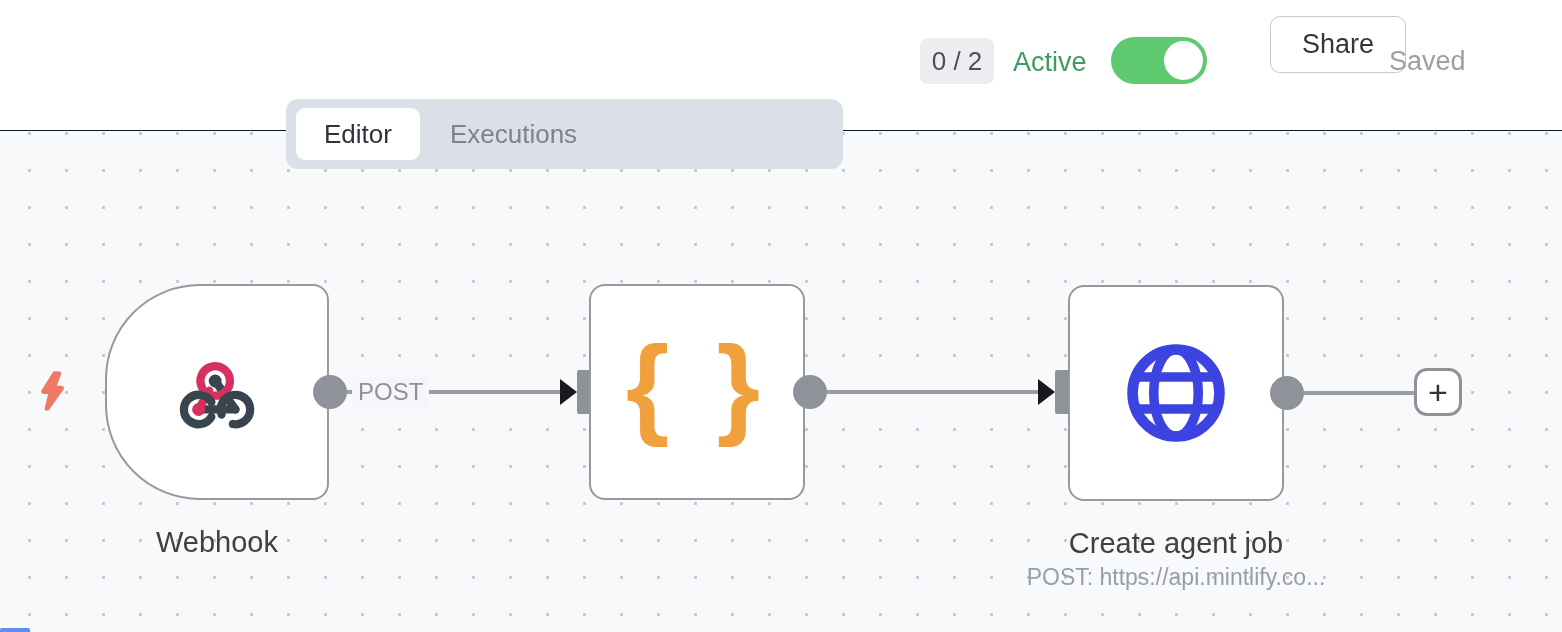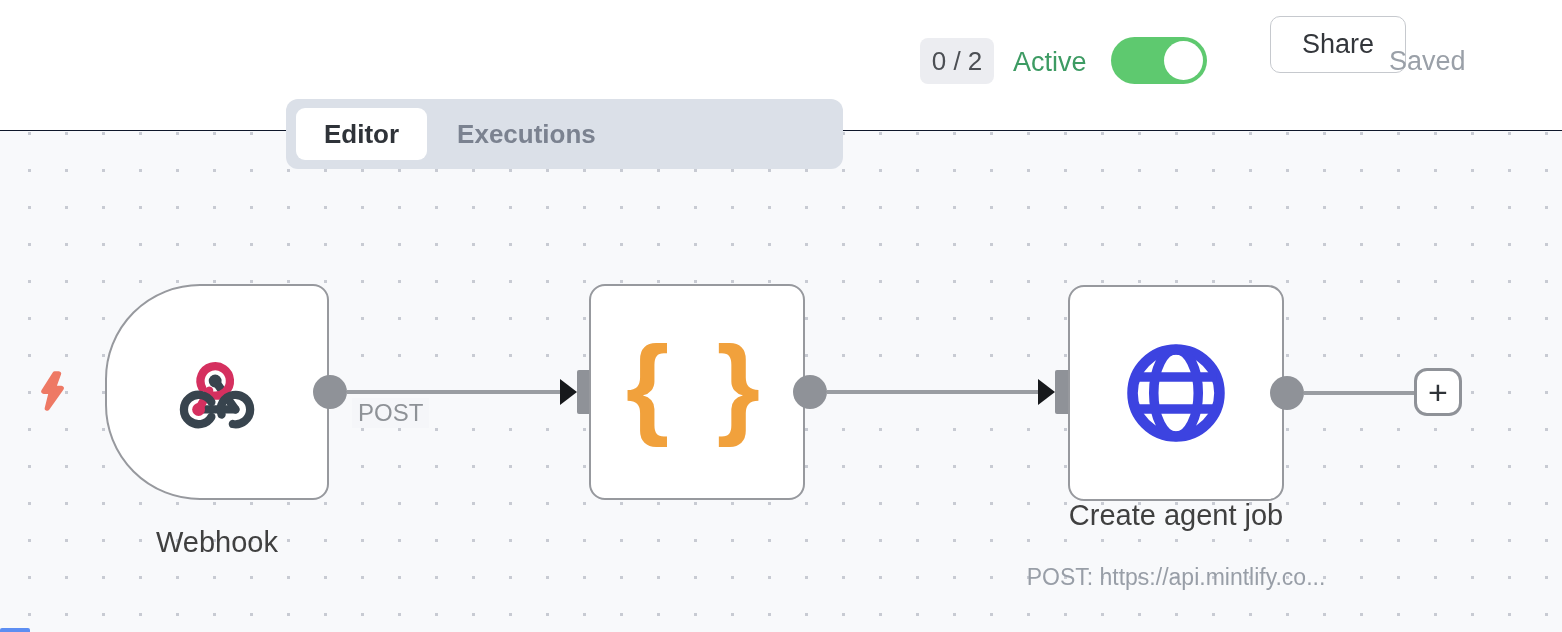--- a/index.html
+++ b/index.html
@@ -16,21 +16,21 @@
   .toggle{position:absolute;left:1111px;top:37px;width:96px;height:47px;border-radius:24px;
           background:#5ec96f;cursor:pointer;}
   .toggle .knob{position:absolute;right:4px;top:4px;width:39px;height:39px;border-radius:50%;background:#fff;}
   .share-btn{position:absolute;left:1270px;top:16px;width:136px;height:57px;background:#fff;
           border:1.5px solid #c6c9ce;border-radius:10px;font-size:27px;color:#33363b;
           font-family:"Liberation Sans",sans-serif;display:flex;align-items:center;justify-content:center;cursor:pointer;}
   .saved-label{position:absolute;left:1389px;top:46px;font-size:27px;color:#9aa0a8;}
 
   
   .tabbar{position:absolute;left:286px;top:99px;width:557px;height:70px;background:#dbe0e8;
-          border-radius:12px;display:flex;align-items:center;padding-left:10px;box-sizing:border-box;z-index:5;font-weight:bold;}
+          border-radius:12px;display:flex;align-items:center;padding-left:10px;box-sizing:border-box;z-index:5;}
   .tab{height:52px;display:flex;align-items:center;padding:0 30px;font-size:26px;color:#7b8290;cursor:pointer;}
   .tab.active{background:#fff;border-radius:9px;color:#2f3339;padding:0 28px;}
 
   
   .canvas{position:absolute;left:0;top:131px;width:1562px;height:501px;background:#f8f9fb;
           background-image:radial-gradient(circle,#c8cbd3 1.7px,transparent 2px);
           background-size:37px 37px;background-position:11px 21px;}
 
   .node{position:absolute;background:#fff;border:2.5px solid #97999e;box-sizing:border-box;
         display:flex;align-items:center;justify-content:center;cursor:pointer;}
@@ -93,21 +93,21 @@
         <path d="M 47 68.5 A 16 16 0 1 1 59.2 78.8" stroke="#38444e" stroke-width="9"></path>
         <circle cx="40" cy="32" r="7" fill="#38444e" stroke="none"></circle>
         <circle cx="22" cy="63" r="7" fill="#d5305f" stroke="none"></circle>
       </g>
     </svg>
   </div>
   <div class="node-label" style="left:67px;top:526px;width:300px;">Webhook</div>
   <div class="out-dot" style="left:313px;top:375px;"></div>
 
   <div class="wire" style="left:347px;top:390px;width:215px;"></div>
-  <div class="wire-label" style="left:352px;top:377px;margin-top:21px;">POST</div>
+  <div class="wire-label" style="left:352px;top:377px;">POST</div>
   <div class="arrow-head" style="left:560px;top:379px;"></div>
   <div class="in-rect" style="left:577px;top:370px;"></div>
 
   <div class="node square" style="left:589px;top:284px;width:216px;height:216px;">
     <span class="braces">{&nbsp;}</span>
   </div>
   <div class="out-dot" style="left:793px;top:375px;"></div>
 
   <div class="wire" style="left:827px;top:390px;width:213px;"></div>
   <div class="arrow-head" style="left:1038px;top:379px;"></div>
@@ -116,21 +116,21 @@
   <div class="node square" style="left:1068px;top:285px;width:216px;height:216px;">
     <svg width="106" height="106" viewBox="0 0 100 100">
       <g fill="none" stroke="#3c43e0">
         <circle cx="50" cy="50" r="41" stroke-width="10"></circle>
         <ellipse cx="50" cy="50" rx="21" ry="41" stroke-width="9"></ellipse>
         <path d="M 12 35 H 88" stroke-width="9"></path>
         <path d="M 12 65 H 88" stroke-width="9"></path>
       </g>
     </svg>
   </div>
-  <div class="node-label" style="left:976px;top:499px;width:400px;">Create agent job</div>
+  <div class="node-label" style="left:976px;top:527px;width:400px;">Create agent job</div>
   <div class="node-sub" style="left:926px;top:564px;width:500px;">POST: https://api.mintlify.co...</div>
   <div class="out-dot" style="left:1270px;top:376px;"></div>
 
   <div class="wire" style="left:1304px;top:391px;width:112px;"></div>
   <div class="plus-btn">+</div>
 
   <div class="panel-sliver" style="top:628px;"></div>
 
 </div>
 

